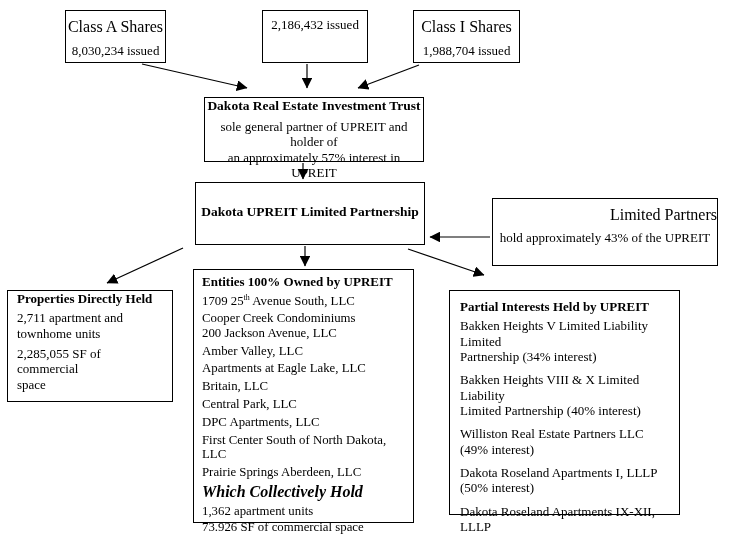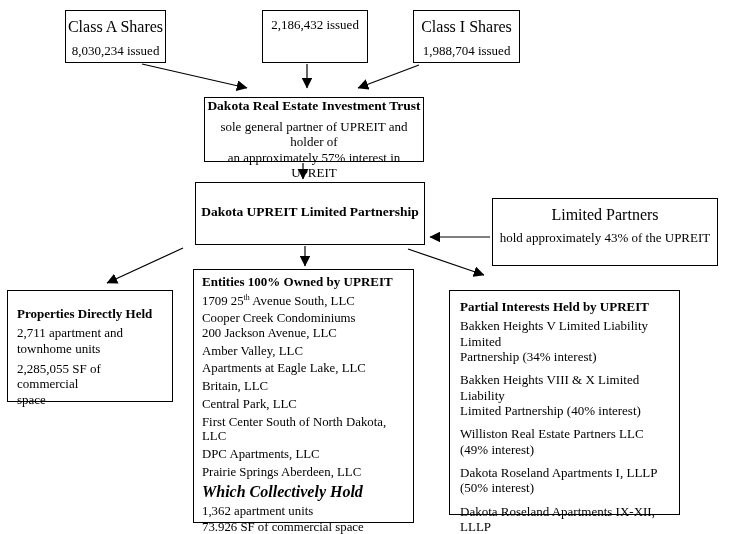--- a/index.html
+++ b/index.html
@@ -35,21 +35,21 @@
   #class-a{left:65px;top:10px;width:101px;height:53px;}
   #class-b{left:262px;top:10px;width:106px;height:53px;}
   #class-i{left:413px;top:10px;width:107px;height:53px;}
   
   #reit{left:180px;top:97px;width:220px;height:65px;padding-top:0;margin-left:24px;}
   
   #upreit{left:195px;top:182px;width:230px;height:63px;padding-top:21px;}
   
   #limited-partners{left:492px;top:198px;width:226px;height:68px;padding-top:7px;}
   
-  #properties{left:7px;top:290px;width:166px;height:112px;padding:15px 8px 0 9px;}
+  #properties{left:7px;top:290px;width:166px;height:112px;padding:0 8px 0 9px;}
   #entities{left:193px;top:269px;width:221px;height:254px;padding:5px 6px 8px 8px;line-height:1.12;}
   #partial{left:449px;top:290px;width:231px;height:225px;padding:8px 8px 0 10px;}
   .section-title{font-weight:bold;font-size:13px;margin-bottom:4px;}
   .prop-item{margin-bottom:5px;}
   .entity-item{margin-bottom:3.5px;font-size:12.8px;}
   .partial-item{margin-bottom:8px;font-size:13px;}
   .collectively{font-weight:bold;font-style:italic;margin:2px 0 3px 0;font-size:16px;}
   .holding-item{margin-bottom:2.5px;font-size:12.8px;}
   sup{font-size:0.62em;line-height:0;vertical-align:super;}
   #arrow-layer{position:absolute;left:0;top:0;width:730px;height:534px;pointer-events:none;}
@@ -94,43 +94,43 @@
     <div class="b-title">Dakota Real Estate Investment Trust</div>
     <div class="desc pre">sole general partner of UPREIT and holder of
 an approximately 57% interest in UPREIT</div>
   </div>
 
   <div class="box center" id="upreit">
     <div class="b-title">Dakota UPREIT Limited Partnership</div>
   </div>
 
   <div class="box center" id="limited-partners">
-    <div class="u-title" style="padding-top:0;">Limited Partners</div>
+    <div class="u-title" style="padding-top:0;text-align:right;">Limited Partners</div>
     <div class="desc">hold approximately 43% of the UPREIT</div>
   </div>
 
   <div class="box" id="properties">
     <div class="section-title">Properties Directly Held</div>
     <div>
         <div class="prop-item">2,711 apartment and<br>townhome units</div>
         <div class="prop-item">2,285,055 SF of commercial<br>space</div>
       </div>
   </div>
 
   <div class="box" id="entities">
     <div class="section-title">Entities 100% Owned by UPREIT</div>
     <div>
         <div class="entity-item">1709 25<sup>th</sup> Avenue South, LLC</div>
         <div class="entity-item">Cooper Creek Condominiums<br>200 Jackson Avenue, LLC</div>
         <div class="entity-item">Amber Valley, LLC</div>
         <div class="entity-item">Apartments at Eagle Lake, LLC</div>
         <div class="entity-item">Britain, LLC</div>
         <div class="entity-item">Central Park, LLC</div>
+        <div class="entity-item">DPC Apartments, LLC</div>
         <div class="entity-item">First Center South of North Dakota, LLC</div>
-        <div class="entity-item">DPC Apartments, LLC</div>
         <div class="entity-item">Prairie Springs Aberdeen, LLC</div>
       </div>
     <div class="collectively">Which Collectively Hold</div>
     <div>
         <div class="holding-item">1,362 apartment units</div>
         <div class="holding-item">73.926 SF of commercial space</div>
       </div>
   </div>
 
   <div class="box" id="partial">

